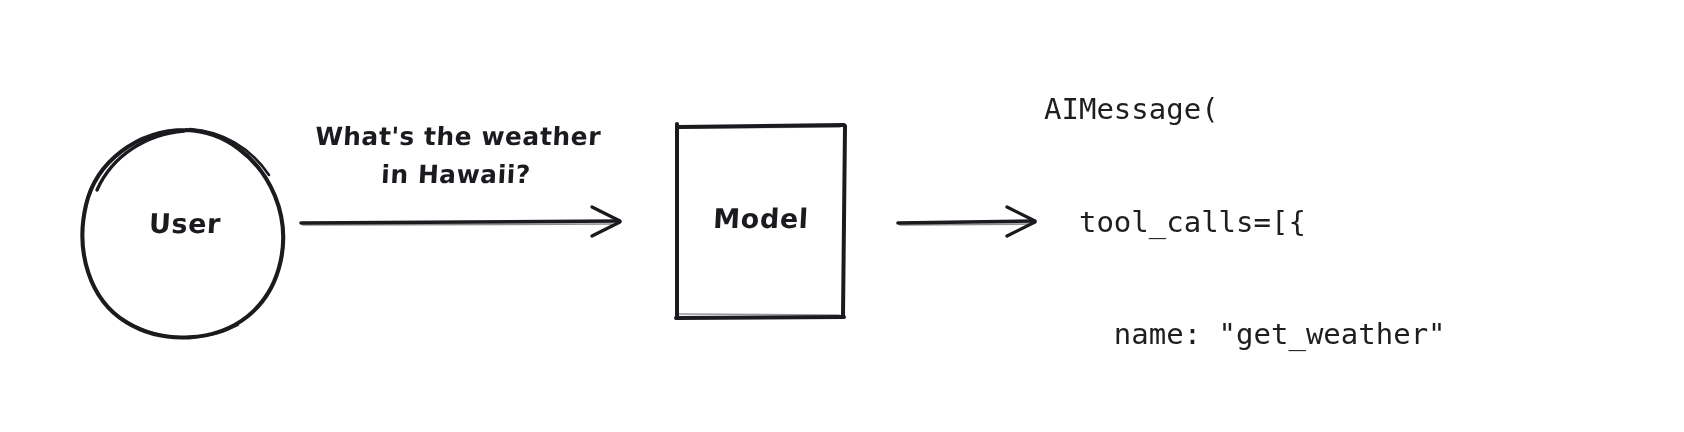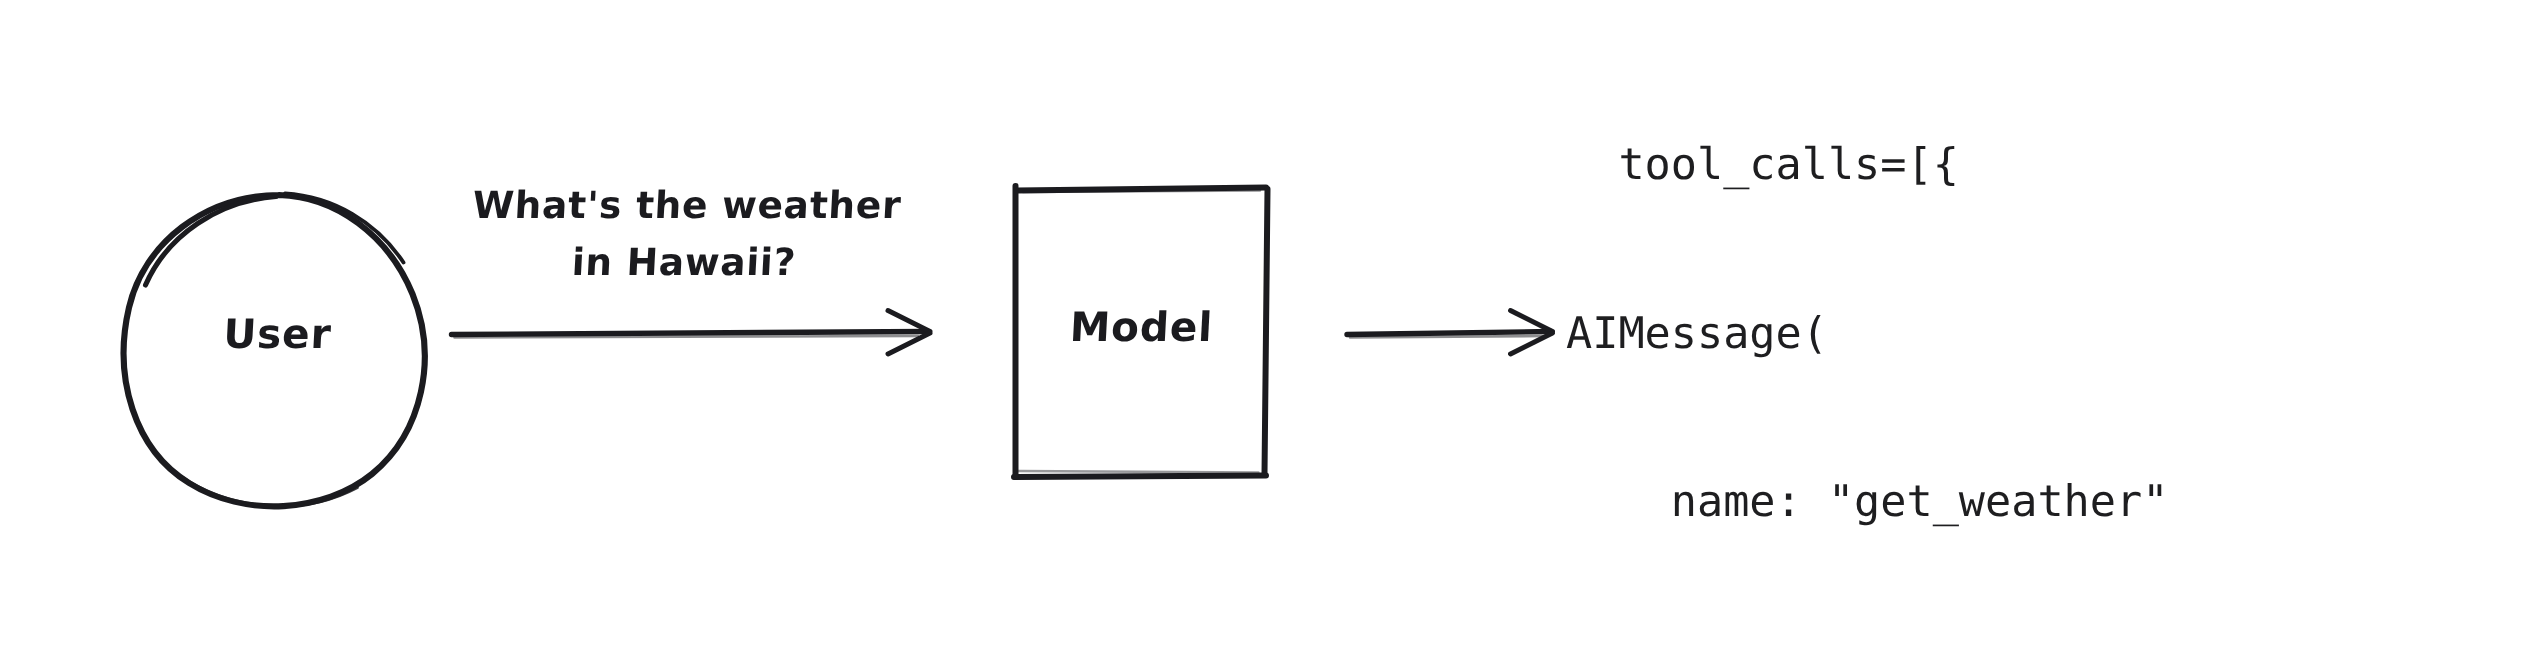--- a/index.html
+++ b/index.html
@@ -140,22 +140,22 @@
   <div class="hand-label" id="user-label">User</div>
 
   <div class="hand-label" id="model-label">Model</div>
 
   <div id="edge-label">
     <span class="l1">What's the weather</span>
     <span class="l2">in Hawaii?</span>
   </div>
 
   <div id="code-block">
+    <span class="code-line">AIMessage(</span>
     <span class="code-line">  tool_calls=[{</span>
-    <span class="code-line">AIMessage(</span>
     <span class="code-line">    name: "get_weather"</span>
     <span class="code-line">    args: {</span>
     
     
     
     
     
     
   </div>
 

